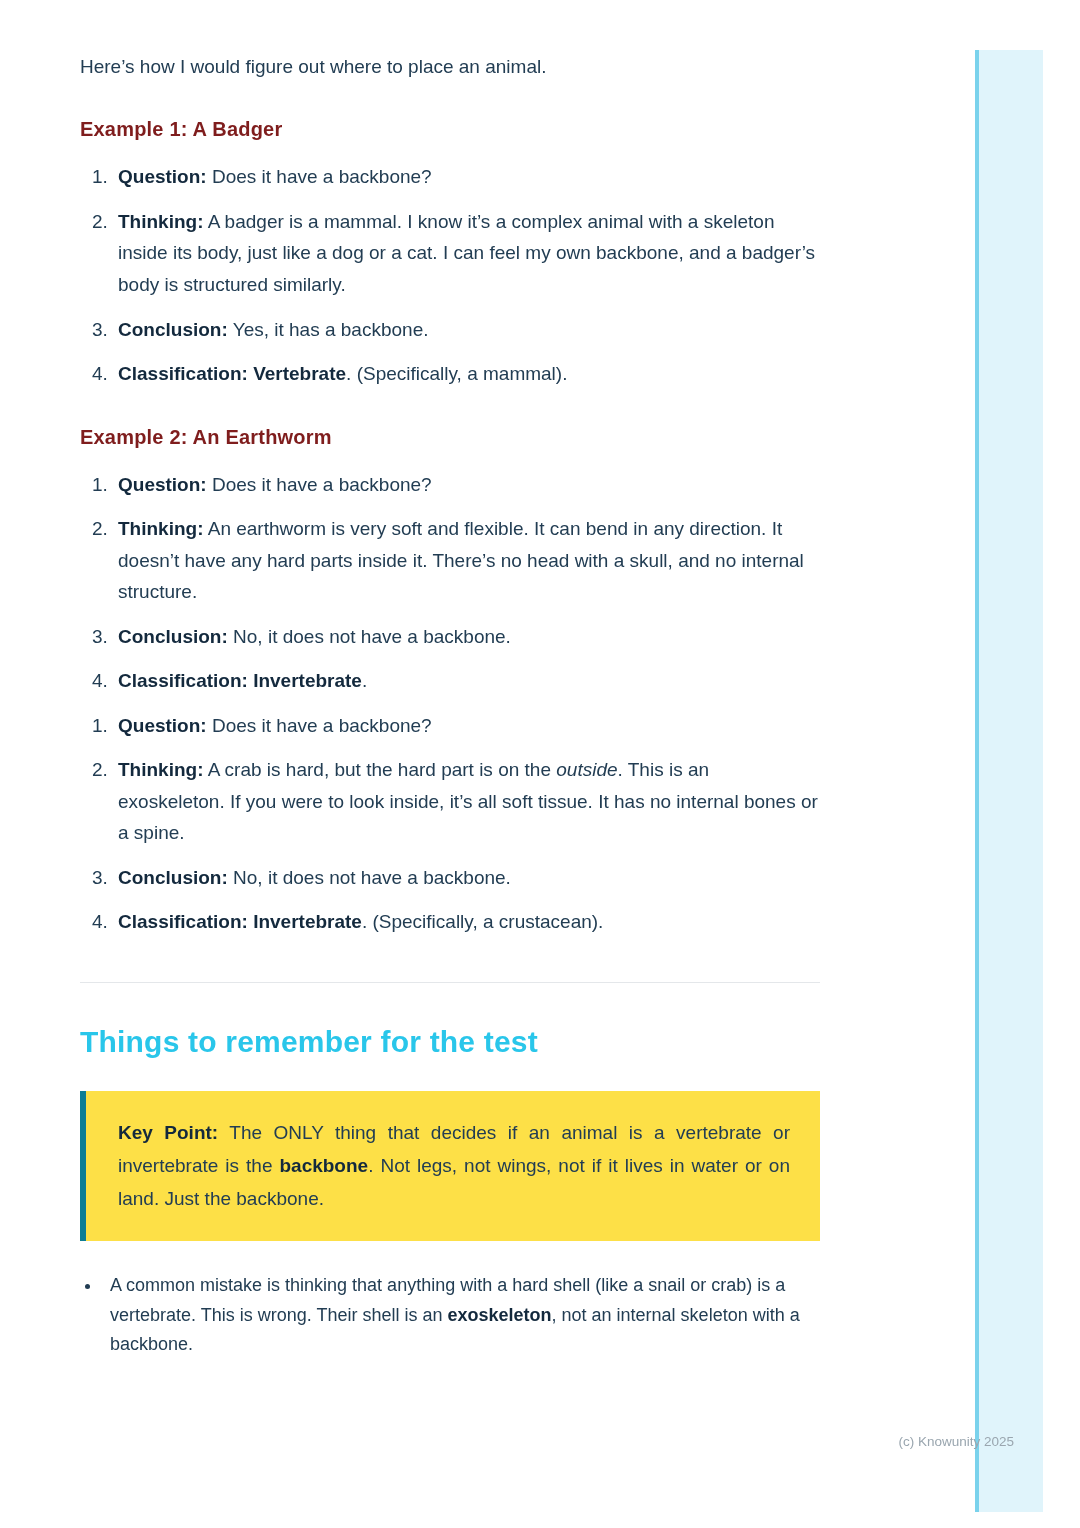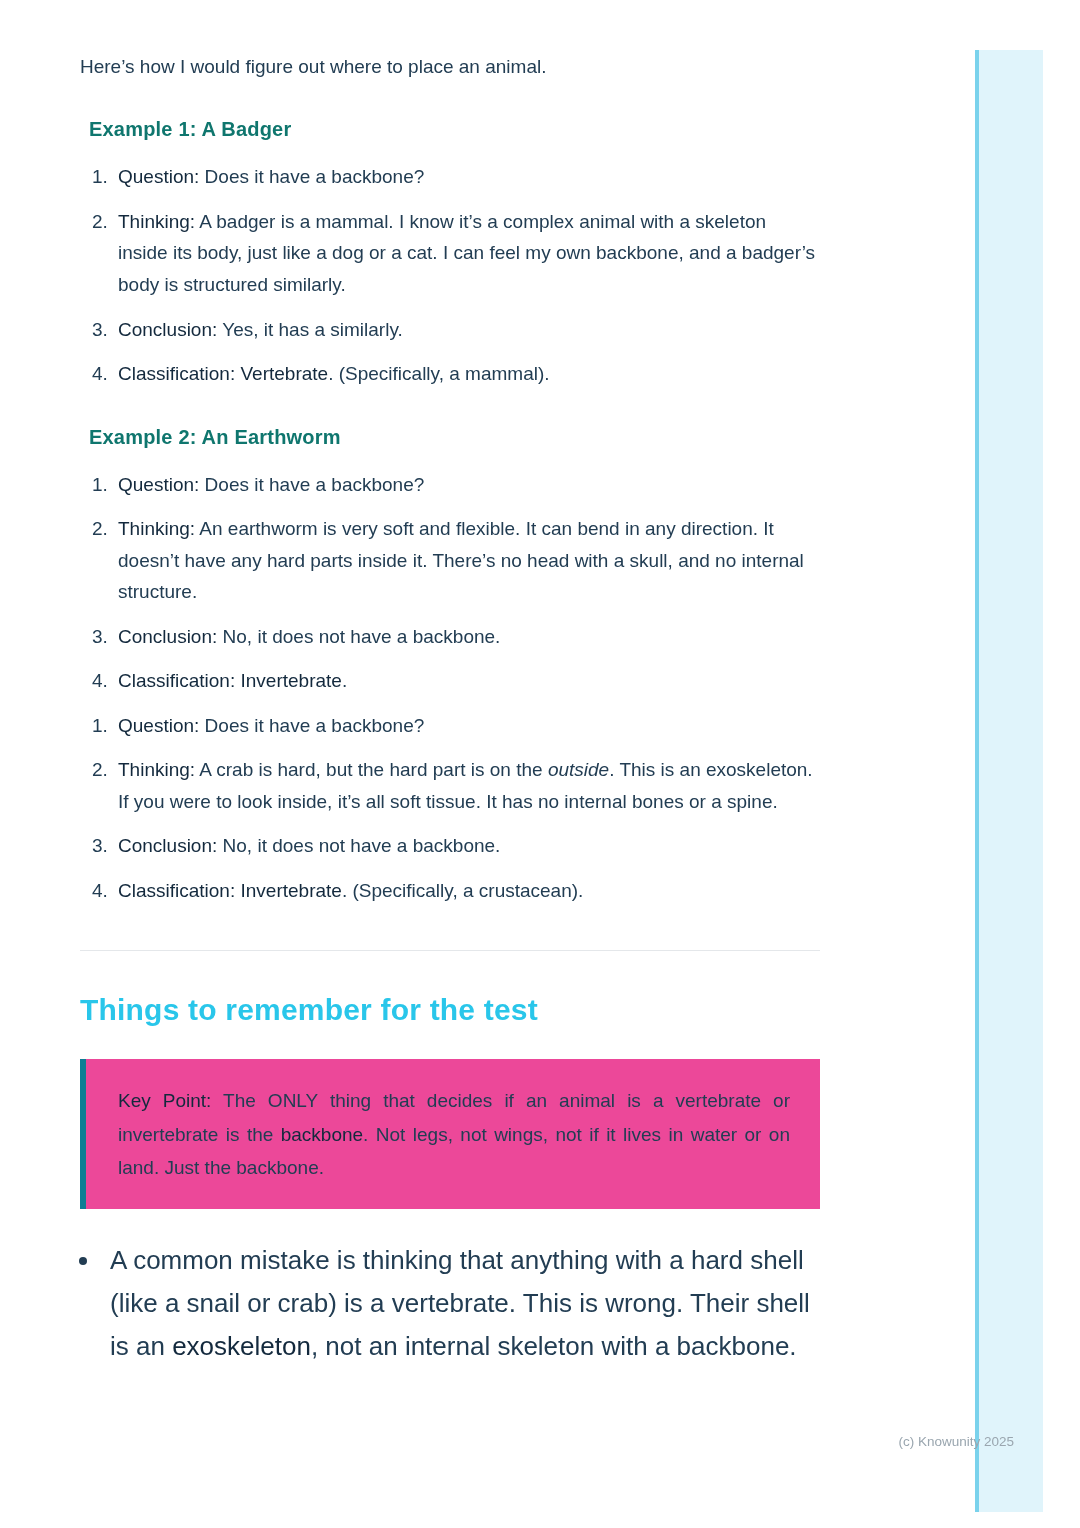--- a/index.html
+++ b/index.html
@@ -28,64 +28,63 @@
     width: 740px;
   }
   .intro {
     font-size: 19px;
     line-height: 1.6;
     color: #223d53;
   }
   .example-title {
     font-size: 20px;
     font-weight: 700;
-    color: #0f766e;
+    color: #7f1d1d;
     margin-top: 36px;
     margin-bottom: 20px;
     letter-spacing: 0.2px;
-    margin-left: 9px;
   }
   ol.steps {
     margin-left: 33px;
   }
   ol.steps li {
     font-size: 19px;
     line-height: 1.66;
     margin-bottom: 13px;
     padding-left: 5px;
   }
-  strong { color: #13293d; font-weight: 400; }
+  strong { color: #13293d; font-weight: 700; }
   em { }
   hr.divider {
     border: none;
     border-top: 1px solid #e4e7ea;
     margin: 44px 0 0 0;
   }
   h1.section-heading {
     margin-top: 42px;
     font-size: 30px;
     font-weight: 700;
     color: #29c6ea;
     letter-spacing: 0.2px;
   }
   .callout {
     margin-top: 32px;
-    background: #ec4899;
+    background: #fde047;
     border-left: 6px solid #0e7d94;
     padding: 25px 30px 25px 32px;
     font-size: 19px;
     line-height: 1.75;
     text-align: justify;
   }
   ul.notes {
     margin-top: 30px;
     margin-left: 22px;
   }
   ul.notes li {
-    font-size: 26px;
+    font-size: 18px;
     line-height: 1.66;
     padding-left: 8px;
   }
   .footer {
     position: absolute;
     top: 1434px;
     right: 66px;
     font-size: 13.5px;
     color: #9aa6af;
     text-align: right;
@@ -98,21 +97,21 @@
 
 <div class="page">
 
   <p class="intro">Here’s how I would figure out where to place an animal.</p>
 
   <section>
     <h2 class="example-title">Example 1: A Badger</h2>
     <ol class="steps">
       <li><strong>Question:</strong><span> Does it have a backbone?</span></li>
       <li><strong>Thinking:</strong><span> A badger is a mammal. I know it’s a complex animal with a skeleton inside its body, just like a dog or a cat. I can feel my own backbone, and a badger’s body is structured similarly.</span></li>
-      <li><strong>Conclusion:</strong><span> Yes, it has a similarly.</span></li>
+      <li><strong>Conclusion:</strong><span> Yes, it has a backbone.</span></li>
       <li><strong>Classification: Vertebrate</strong><span>. (Specifically, a mammal).</span></li>
     </ol>
   </section>
 
   <section>
     <h2 class="example-title">Example 2: An Earthworm</h2>
     <ol class="steps">
       <li><strong>Question:</strong><span> Does it have a backbone?</span></li>
       <li><strong>Thinking:</strong><span> An earthworm is very soft and flexible. It can bend in any direction. It doesn’t have any hard parts inside it. There’s no head with a skull, and no internal structure.</span></li>
       <li><strong>Conclusion:</strong><span> No, it does not have a backbone.</span></li>

